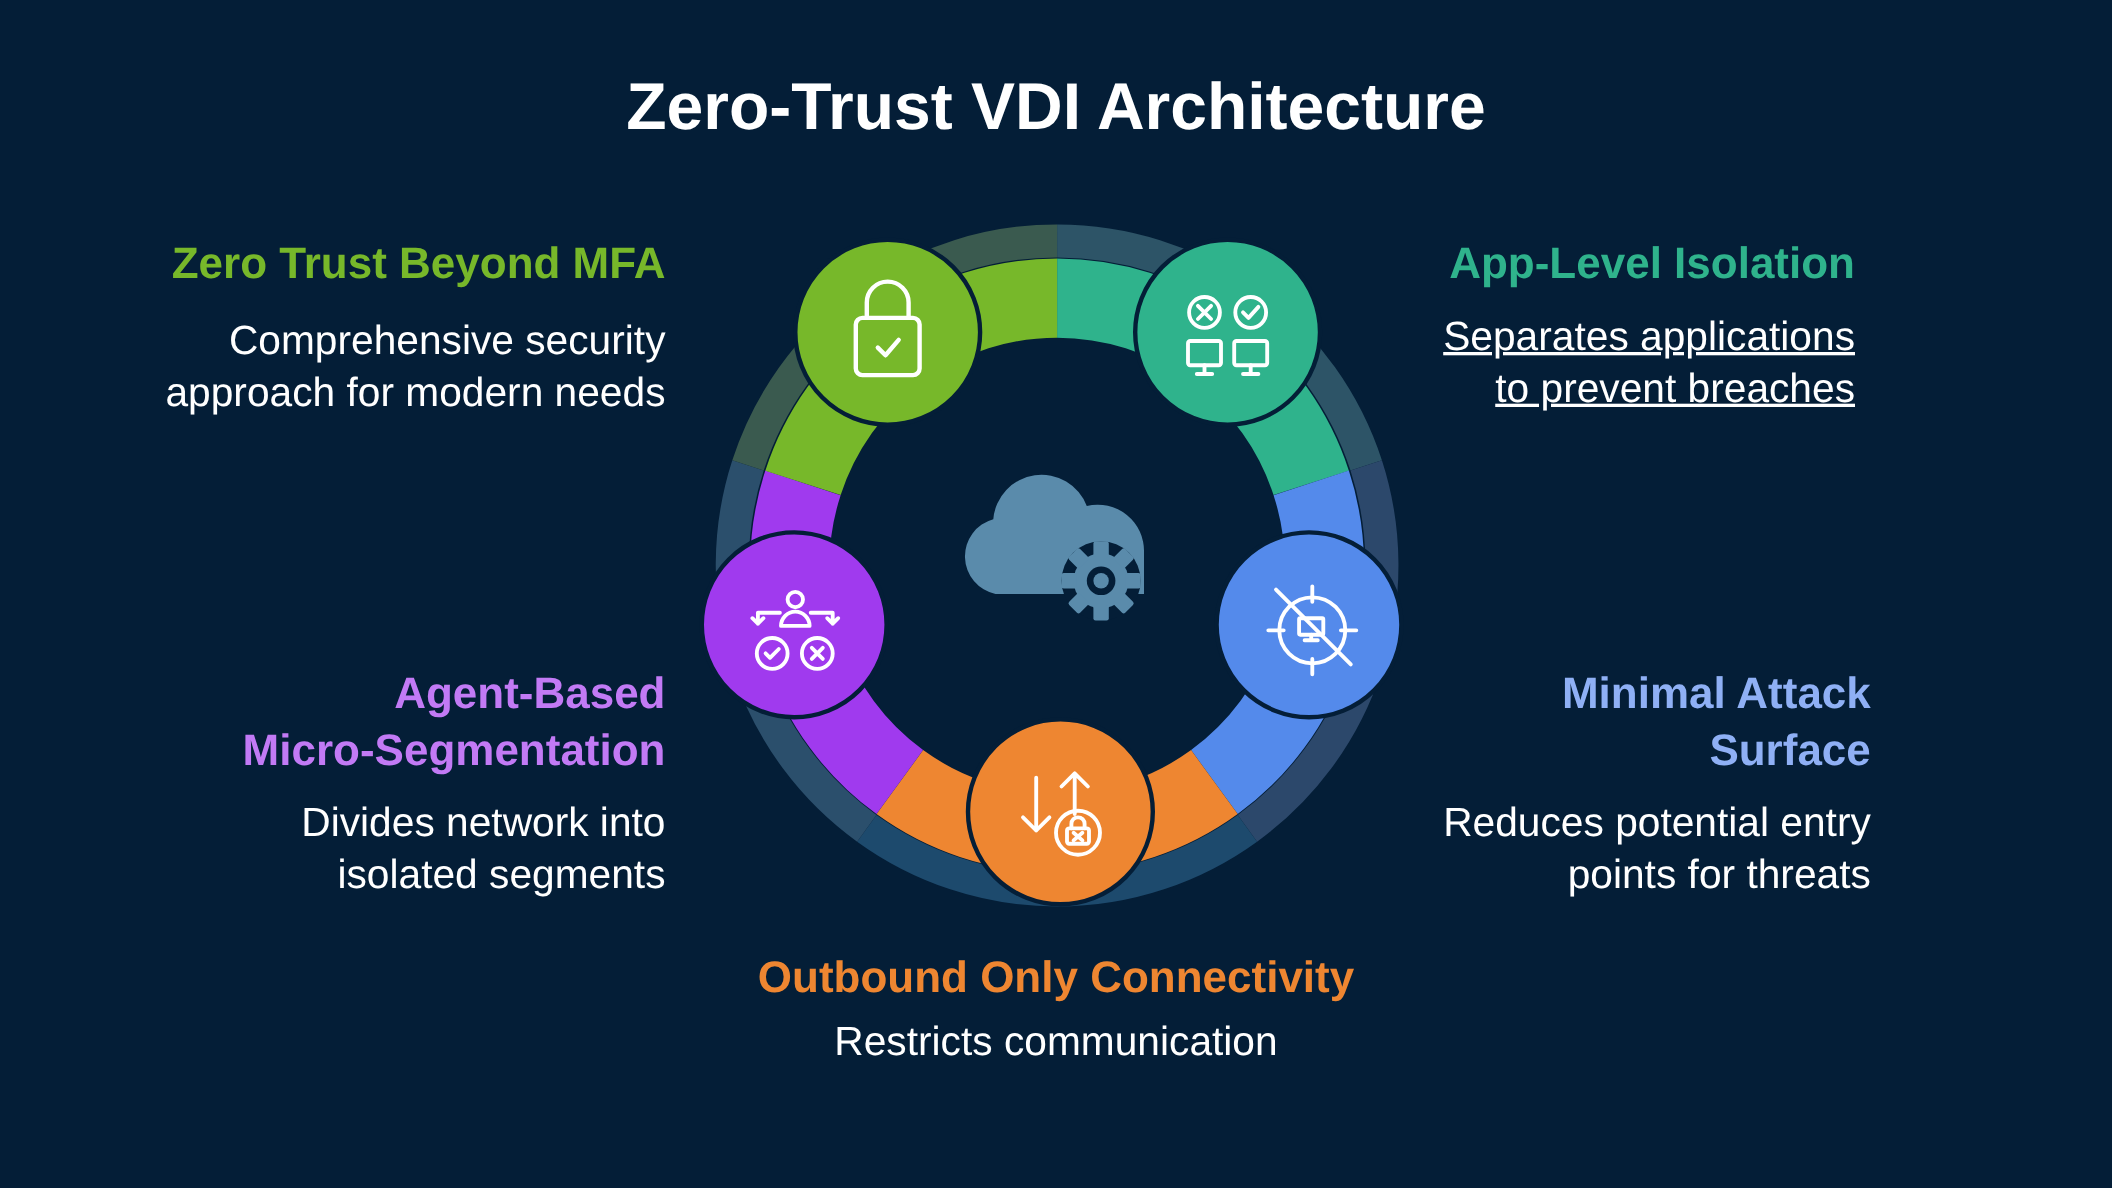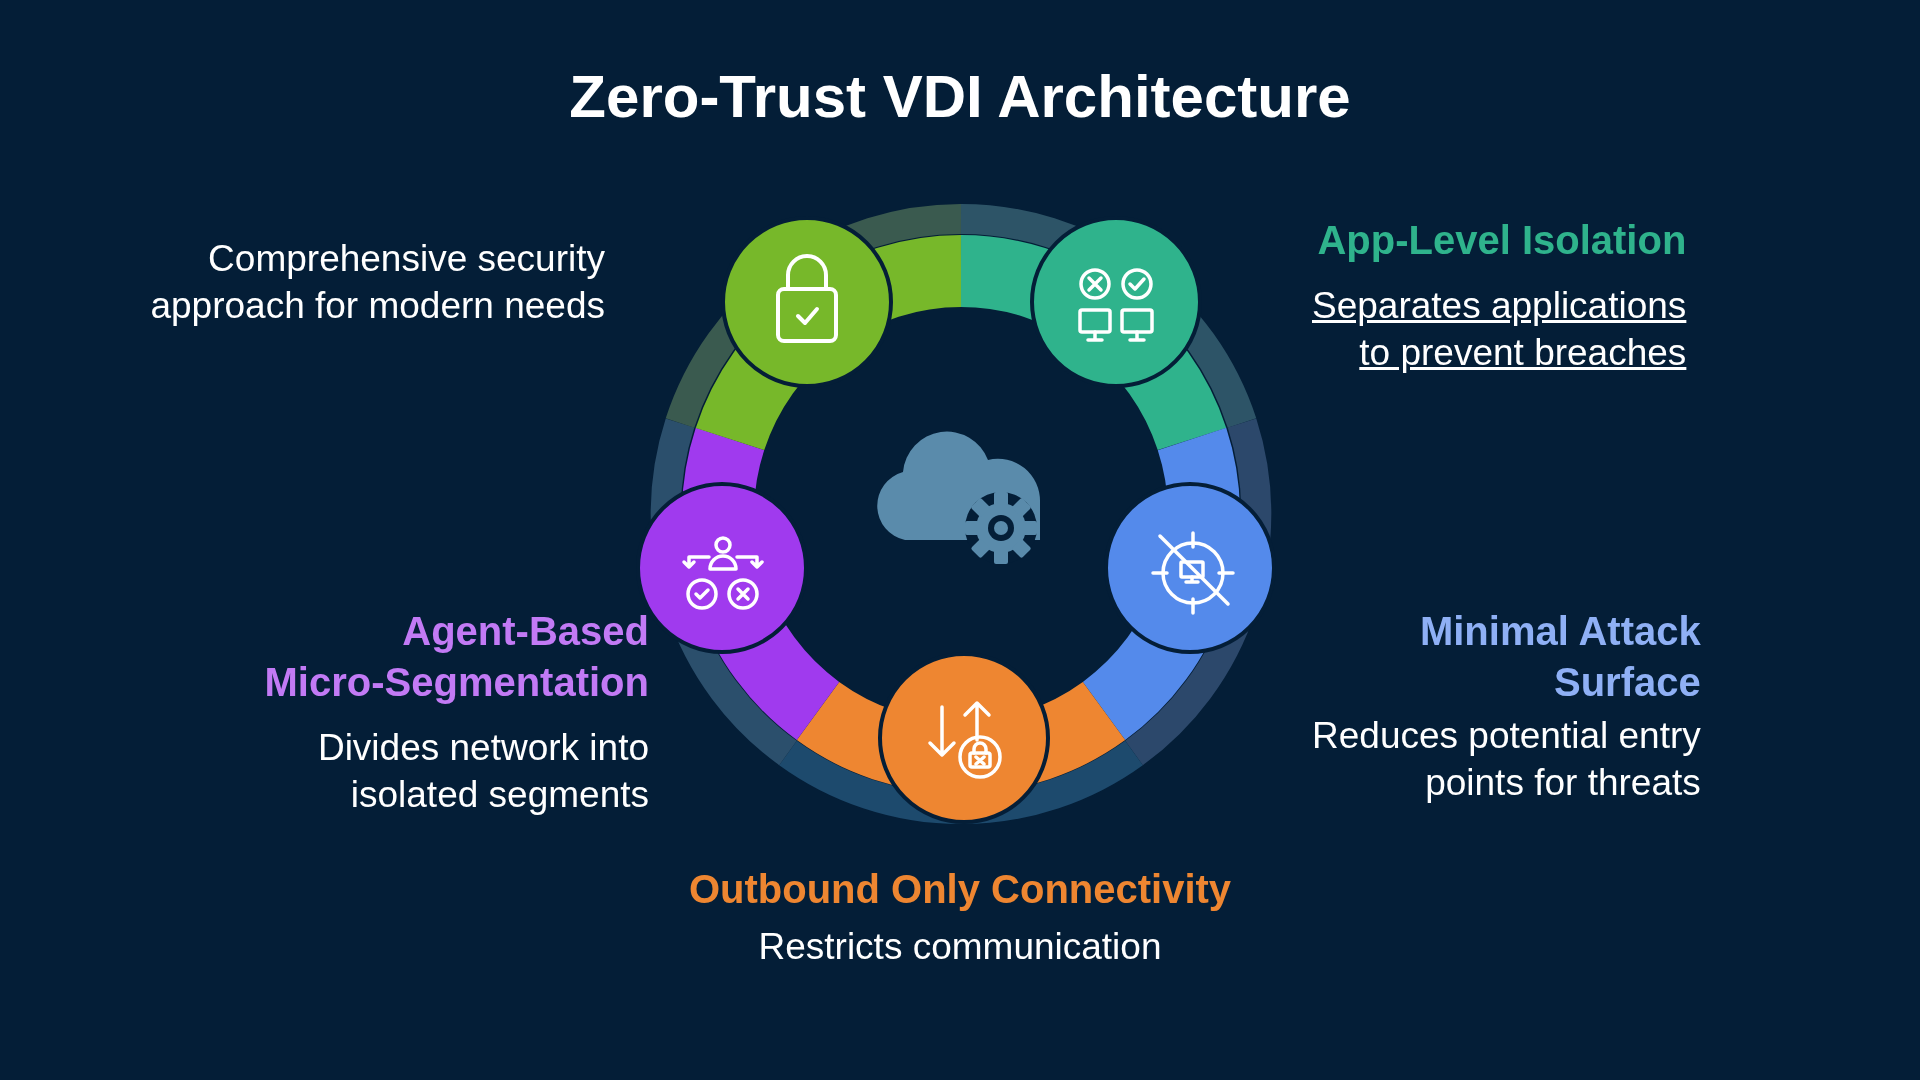--- a/index.html
+++ b/index.html
@@ -111,46 +111,47 @@
       <path d="M737,557 h20 v10 M752,562 l5,5 l5,-5"></path>
       <circle cx="702" cy="594" r="14"></circle>
       <path d="M696,594 l4,4 l8,-8"></path>
       <circle cx="743" cy="594" r="14"></circle>
       <path d="M738,589 l10,10 M748,589 l-10,10"></path>
     </g>
   </g>
 </svg>
 
 <div class="block left" style="right:1315px;top:215px;">
+  <div class="h" style="color:#77b82a">Zero Trust Beyond MFA</div>
   <div class="d" style="margin-top:20px;">
     <div>Comprehensive security</div>
     <div>approach for modern needs</div>
   </div>
 </div>
 
 <div class="block" style="left:1312px;top:215px;">
   <div class="h" style="color:#2fb38c">App-Level Isolation</div>
   <div class="d" style="margin-top:16px;text-decoration:underline;">
     <div>Separates applications</div>
     <div>to prevent breaches</div>
   </div>
 </div>
 
 <div class="block" style="left:1312px;top:606px;">
   <div class="h" style="color:#8fb0f5">
     <div>Minimal Attack</div>
     <div>Surface</div>
   </div>
-  <div class="d" style="margin-top:4px;">
+  <div class="d" style="margin-top:16px;">
     <div>Reduces potential entry</div>
     <div>points for threats</div>
   </div>
 </div>
 
-<div class="block left" style="right:1271px;top:606px;">
+<div class="block left" style="right:1315px;top:606px;">
   <div class="h" style="color:#c27af5">
     <div>Agent-Based</div>
     <div>Micro-Segmentation</div>
   </div>
   <div class="d" style="margin-top:16px;">
     <div>Divides network into</div>
     <div>isolated segments</div>
   </div>
 </div>
 

